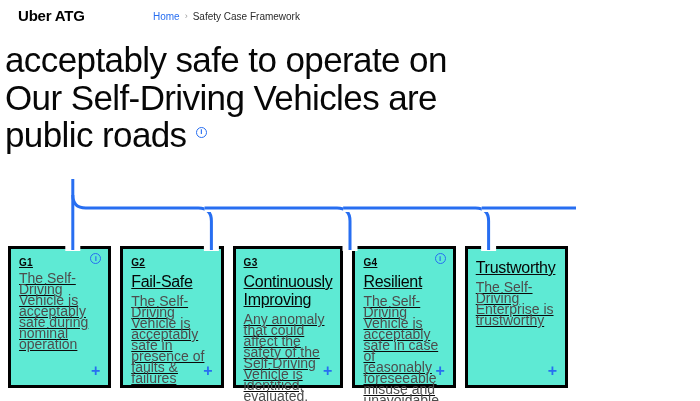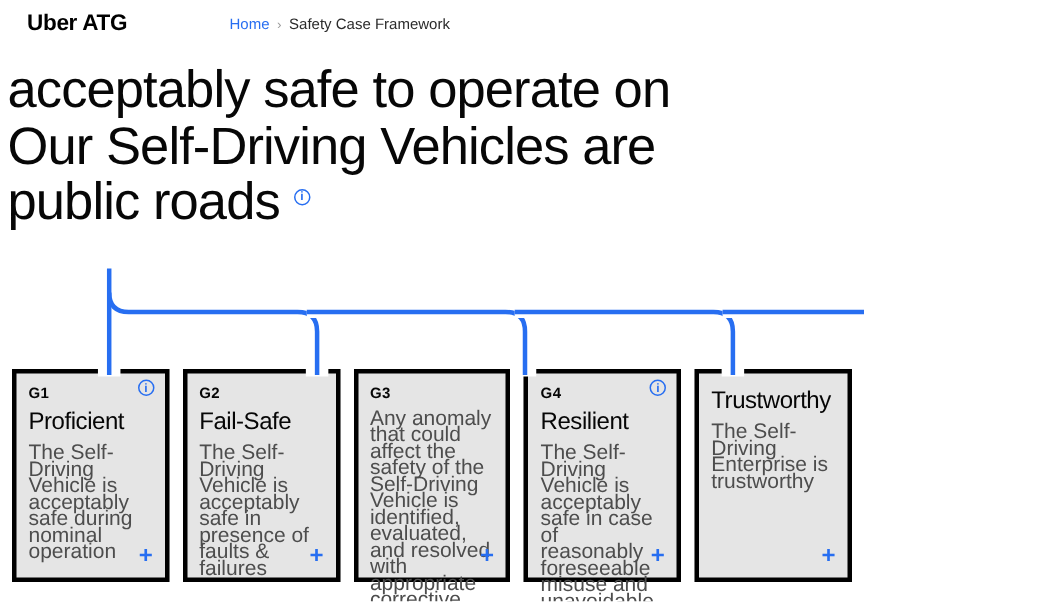--- a/index.html
+++ b/index.html
@@ -42,22 +42,22 @@
     position:absolute; left:0; top:0; width:700px; height:401px;
     pointer-events:none; z-index:3;
   }
 
   
   .cards {
     position:absolute; left:8px; right:8px; top:246px;
     display:grid; grid-template-columns:repeat(5,1fr); gap:9px; z-index:1;
   }
   .card {
-    position:relative; height:142px; background:#e5e5e5;
-    border:3px solid #000; padding:5px 8px 5px 8px;
+    position:relative; height:142px; background:#5eead4;
+    border:3px solid #000; padding:5px 8px 5px 8px;text-decoration:underline;
   }
   .gid { font-size:10px; font-weight:700; letter-spacing:0.3px; color:#060606; margin-top:3px; }
   .card h3 {
     font-size:16px; font-weight:500; line-height:18px;
     letter-spacing:-0.3px; color:#060606; margin-top:5px;
   }
   .card p { font-size:14px; line-height:11px; color:#4d4d4d; margin-top:5px; }
   .card-info { position:absolute; top:4px; right:7px; }
   .plus {
     position:absolute; right:8px; bottom:6px;
@@ -104,34 +104,34 @@
 
     <path d="M481.7 208 L614.2 208 Q627.2 208 627.2 221 L627.2 250" fill="none" stroke="#ffffff" stroke-width="8"></path>
     <path d="M481.7 208 L614.2 208 Q627.2 208 627.2 221 L627.2 250" fill="none" stroke="#276EF1" stroke-width="3"></path>
   </svg>
 
   <div class="cards">
 
     <div class="card">
       <div class="gid">G1</div>
       <span class="info-badge card-info">i</span>
-      <h3>Proficient</h3>
       <p>The Self-Driving Vehicle is acceptably safe during nominal operation</p>
       <span class="plus">+</span>
     </div>
 
     <div class="card">
       <div class="gid">G2</div>
       <h3>Fail-Safe</h3>
       <p>The Self-Driving Vehicle is acceptably safe in presence of faults &amp; failures</p>
       <span class="plus">+</span>
     </div>
 
     <div class="card">
       <div class="gid">G3</div>
+      <h3>Continuously Improving</h3>
       <p>Any anomaly that could affect the safety of the Self-Driving Vehicle is identified, evaluated, and resolved with appropriate corrective and preventative actions</p>
       <span class="plus">+</span>
     </div>
 
     <div class="card">
       <div class="gid">G4</div>
       <span class="info-badge card-info">i</span>
       <h3>Resilient</h3>
       <p>The Self-Driving Vehicle is acceptably safe in case of reasonably foreseeable misuse and unavoidable events</p>
       <span class="plus">+</span>

